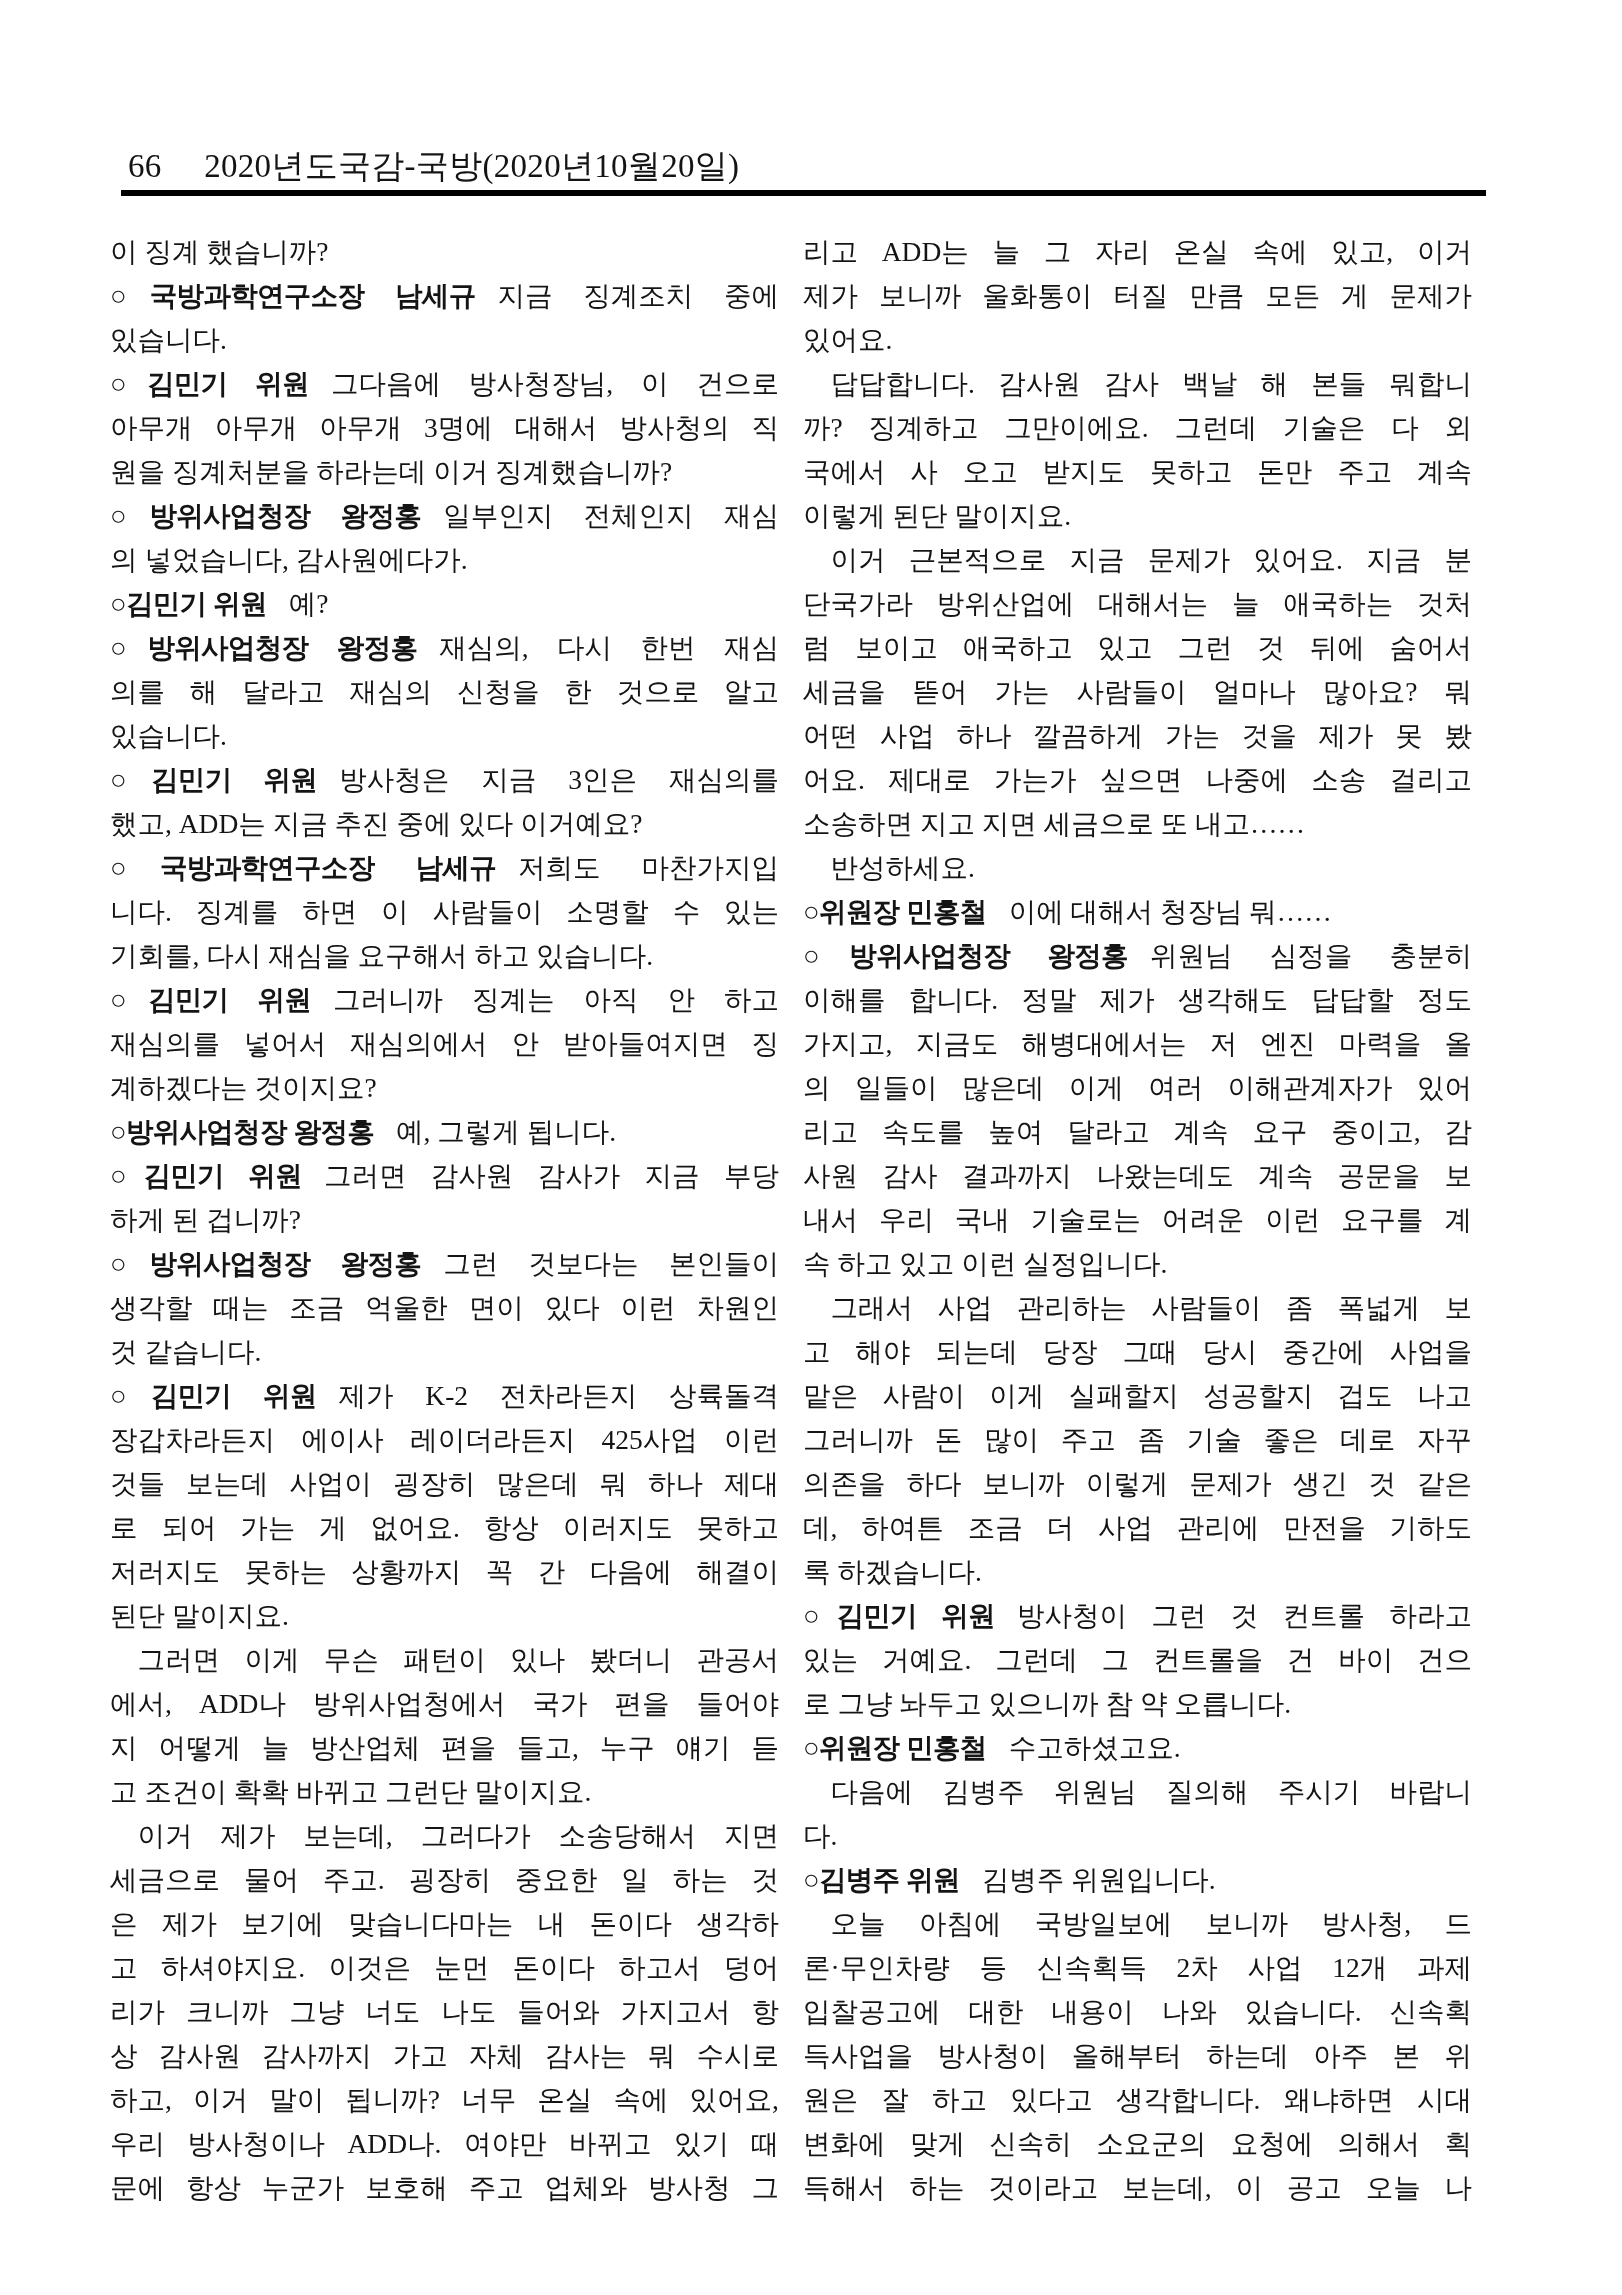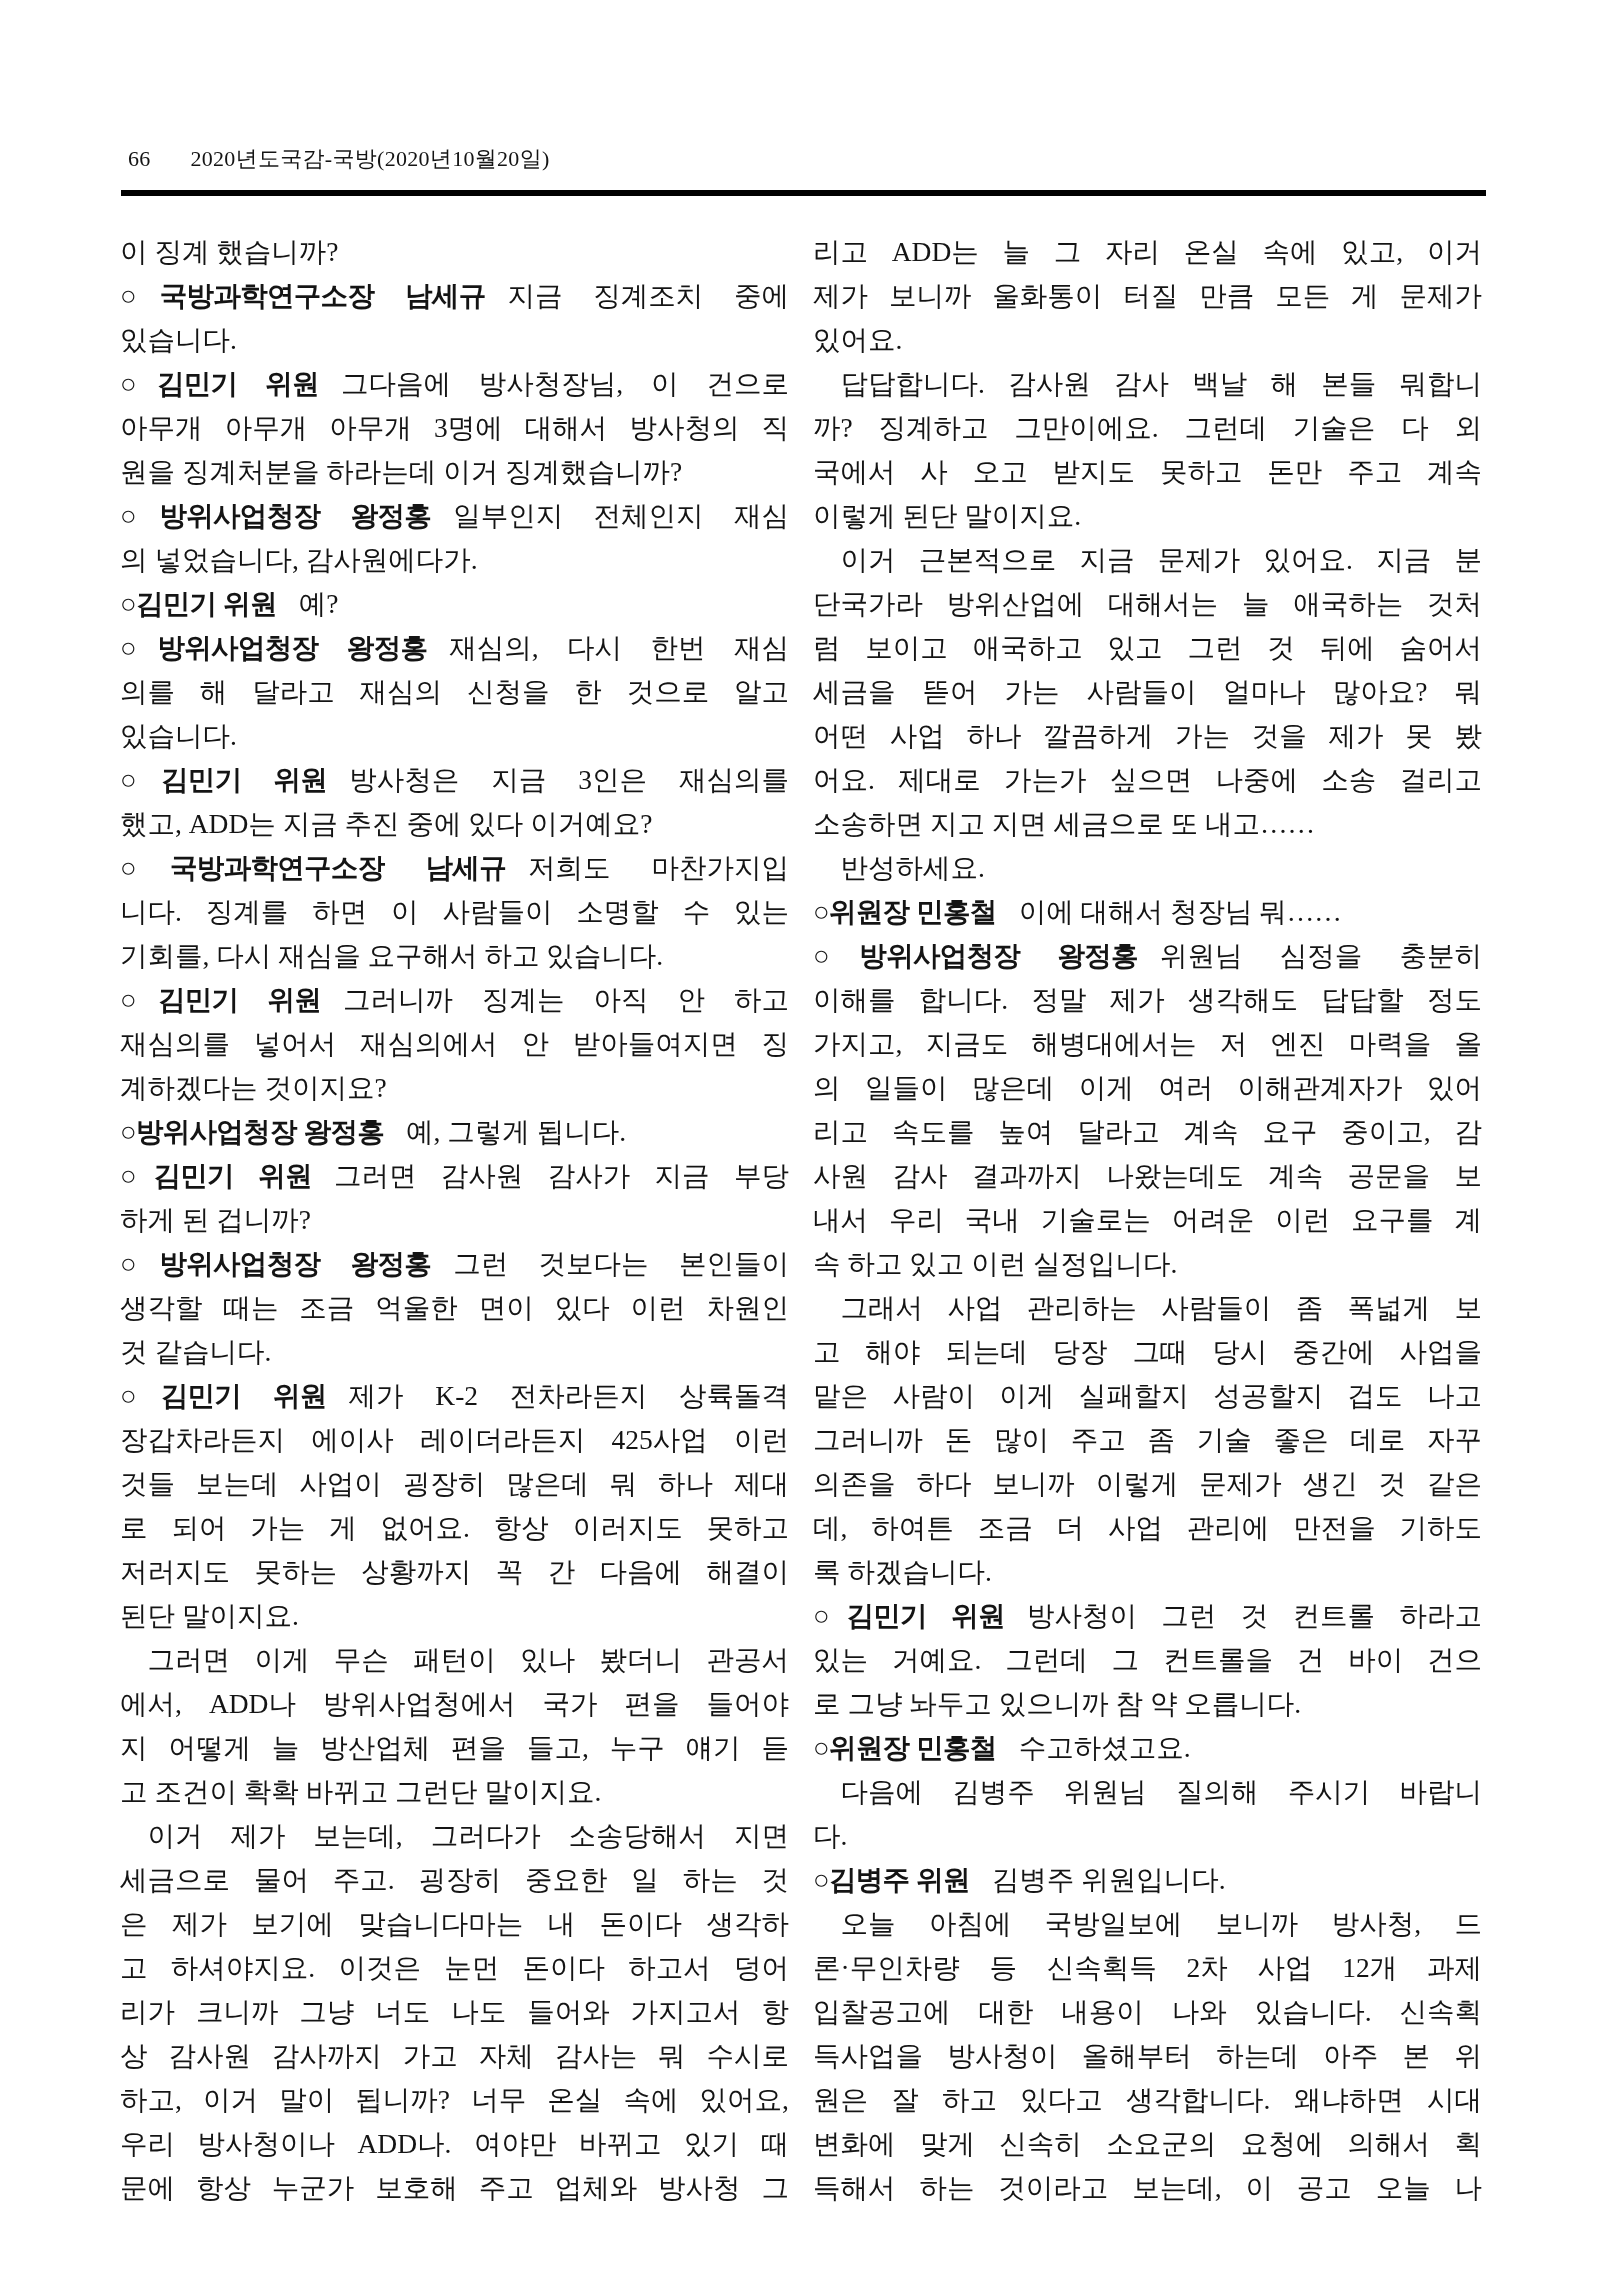--- a/index.html
+++ b/index.html
@@ -9,38 +9,38 @@
     height: 2295px;
     background: #ffffff;
     font-family: "Liberation Serif", "DejaVu Serif", serif;
     color: #141414;
     overflow: hidden;
   }
   .page-header {
     position: absolute;
     left: 128px;
     top: 144px;
-    font-size: 22px;
+    font-size: 33px;
     letter-spacing: 0.3px;
     white-space: nowrap;
     color: #141414;
   }
   .page-number { display: inline-block; }
   .page-title  { display: inline-block; margin-left: 34px; }
   .header-rule {
     position: absolute;
     left: 121px;
     top: 190px;
     width: 1365px;
     height: 5.9px;
     background: #000000;
   }
   .columns {
     position: absolute;
-    left: 120px;
+    left: 110px;
     top: 230px;
     width: 1362px;
     display: flex;
     gap: 24px;
   }
   .column { flex: 1 1 0; min-width: 0; }
   .line {
     height: 44px;
     line-height: 44px;
     font-size: 27.5px;

